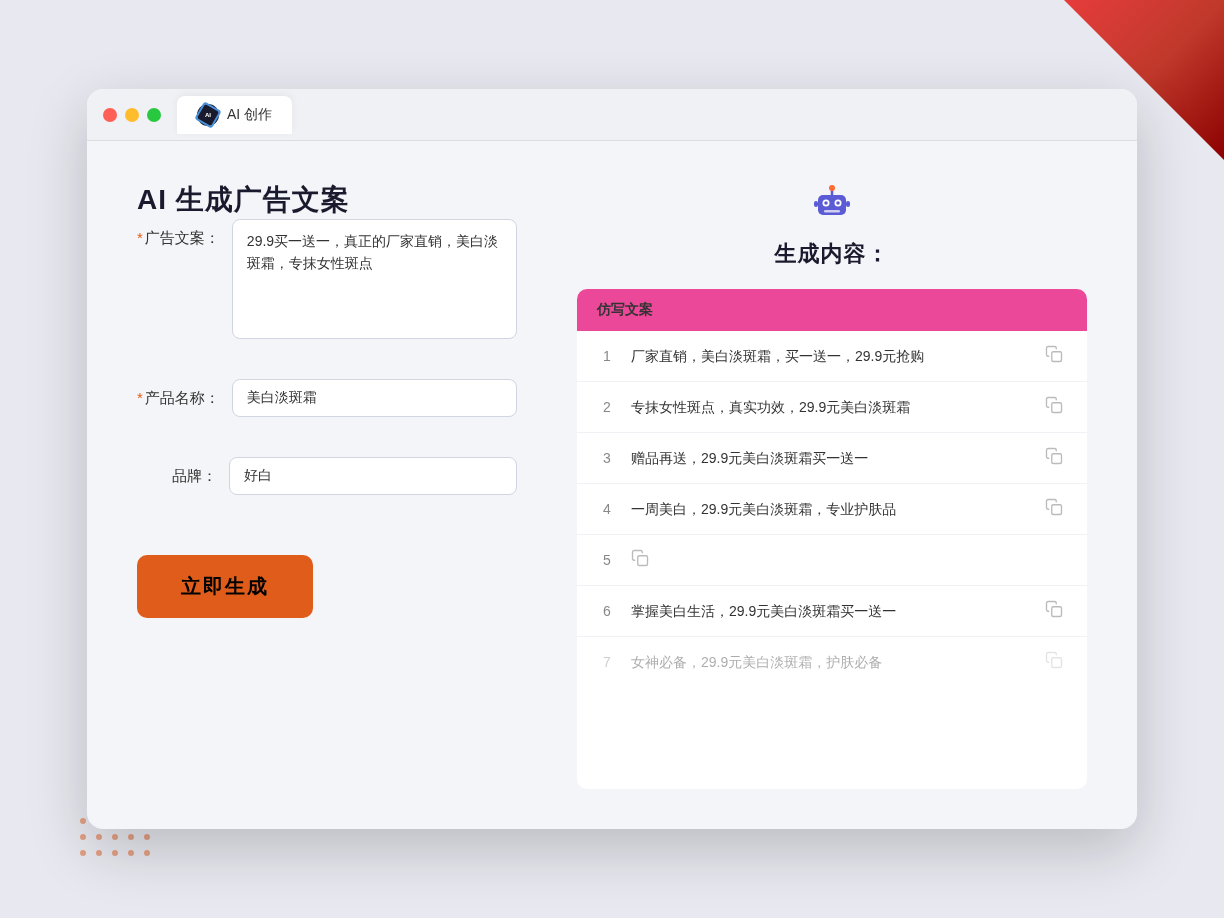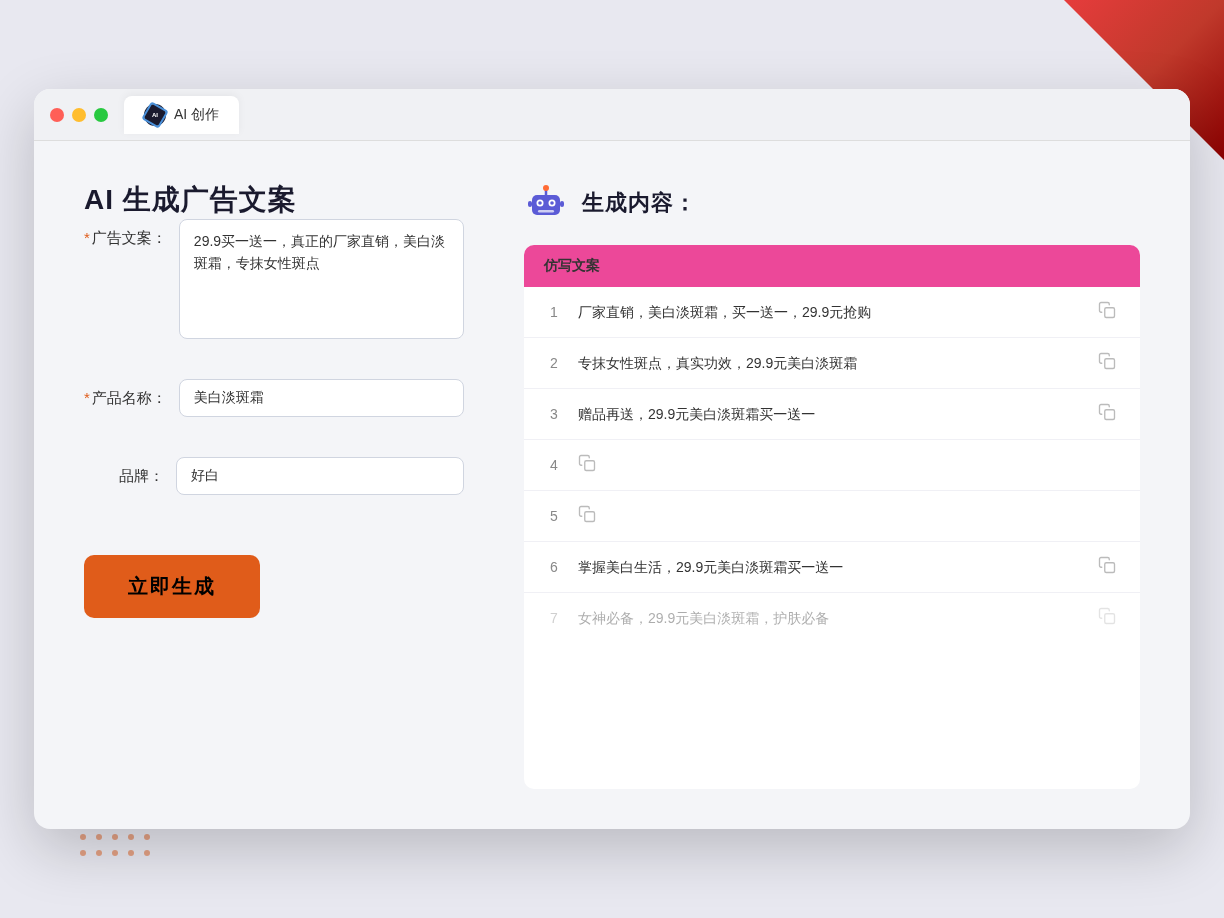--- a/index.html
+++ b/index.html
@@ -39,21 +39,21 @@
     }
     .corner-bl-dots span {
       width: 6px;
       height: 6px;
       border-radius: 50%;
       background: #e05c1a;
       display: block;
     }
 
     .browser-window {
-      width: 1156px;
+      width: 1050px;
       height: 740px;
       background: #f4f5f8;
       border-radius: 16px;
       box-shadow: 0 20px 60px rgba(0,0,0,0.2);
       overflow: hidden;
       display: flex;
       flex-direction: column;
       position: relative;
     }
 
@@ -208,20 +208,21 @@
       flex: 1;
       display: flex;
       flex-direction: column;
     }
 
     .result-header {
       display: flex;
       align-items: center;
       gap: 14px;
       margin-bottom: 20px;
+      flex-direction: column;
     }
 
     .robot-icon {
       width: 44px;
       height: 44px;
       flex-shrink: 0;
     }
 
     .result-title {
       font-size: 22px;
@@ -410,20 +411,21 @@
       <span class="row-text">赠品再送，29.9元美白淡斑霜买一送一</span>
       <span class="copy-icon">
         <svg viewBox="0 0 24 24" fill="none" stroke="#bbb" stroke-width="1.8" stroke-linecap="round" stroke-linejoin="round">
           <rect x="9" y="9" width="13" height="13" rx="2" ry="2"></rect>
           <path d="M5 15H4a2 2 0 0 1-2-2V4a2 2 0 0 1 2-2h9a2 2 0 0 1 2 2v1"></path>
         </svg>
       </span>
     </div>
             <div class="result-row">
       <span class="row-num">4</span>
+      <span class="row-text">一周美白，29.9元美白淡斑霜，专业护肤品</span>
       <span class="copy-icon">
         <svg viewBox="0 0 24 24" fill="none" stroke="#bbb" stroke-width="1.8" stroke-linecap="round" stroke-linejoin="round">
           <rect x="9" y="9" width="13" height="13" rx="2" ry="2"></rect>
           <path d="M5 15H4a2 2 0 0 1-2-2V4a2 2 0 0 1 2-2h9a2 2 0 0 1 2 2v1"></path>
         </svg>
       </span>
     </div>
             <div class="result-row">
       <span class="row-num">5</span>
       <span class="copy-icon">

